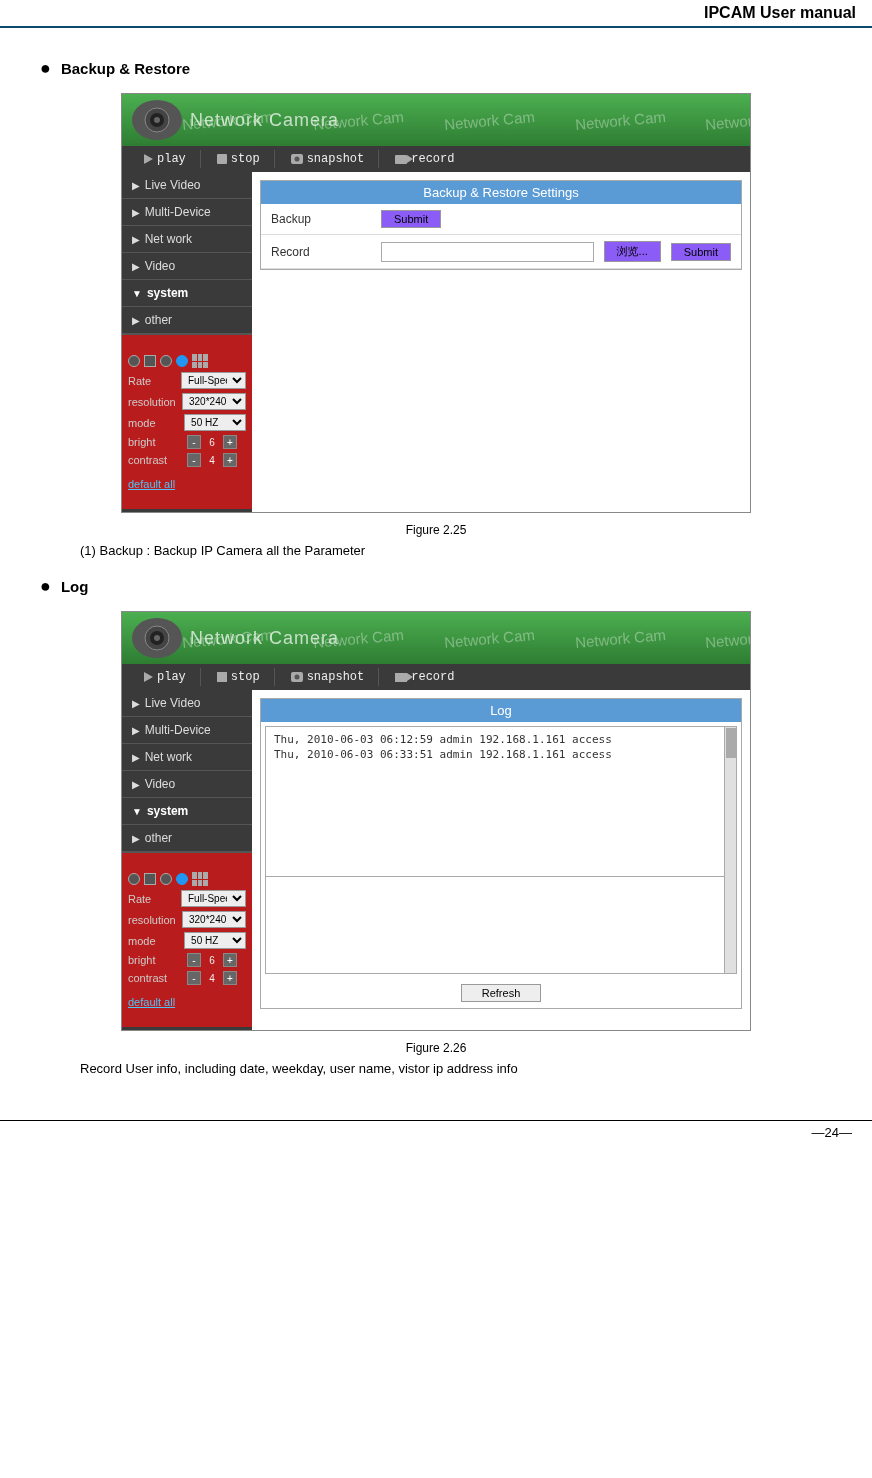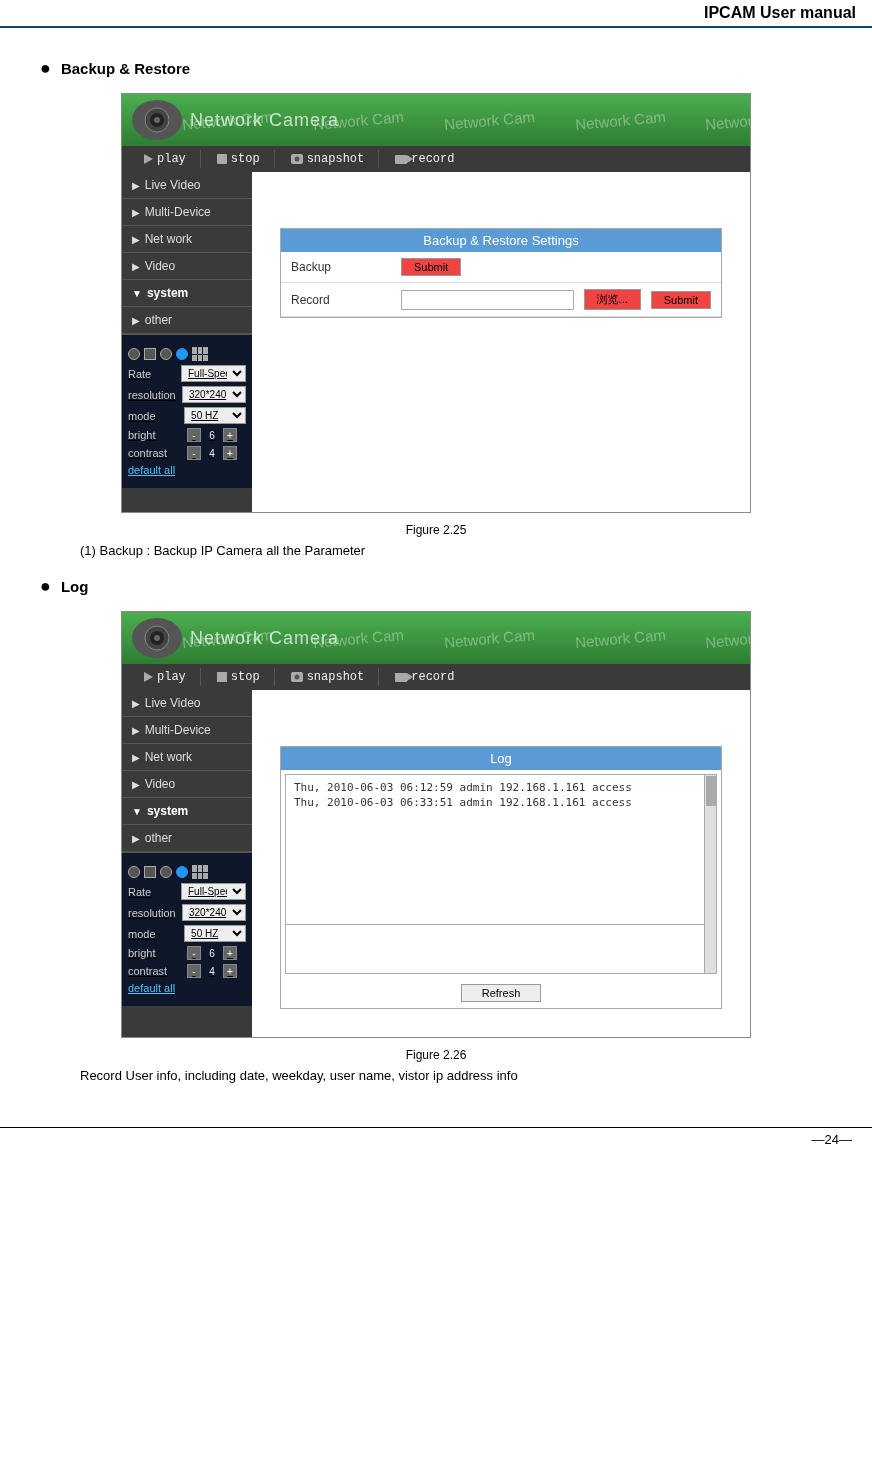--- a/index.html
+++ b/index.html
@@ -142,24 +142,23 @@
       border-bottom: 1px solid #555;
     }
     .sidebar-item .arrow {
       margin-right: 5px;
       font-size: 10px;
     }
     .sidebar-item.active { color: #fff; font-weight: bold; }
 
     
     .sidebar-controls {
-      background: #0f172a;
-      padding: 12px 6px;
+      background: #b91c1c;
+      padding: 19px 6px;
       border-top: 1px solid #555;
-      text-decoration: underline;
     }
     .ctrl-row {
       display: flex;
       align-items: center;
       gap: 4px;
       margin-bottom: 4px;
     }
     .ctrl-circle { width: 12px; height: 12px; border-radius: 50%; border: 1px solid #aaa; background: #555; }
     .ctrl-circle.filled { background: #2196F3; border-color: #2196F3; }
     .ctrl-square { width: 12px; height: 12px; border: 1px solid #aaa; background: #555; }
@@ -194,30 +193,29 @@
       color: #eee;
       font-size: 10px;
       width: 14px;
       text-align: center;
     }
     .default-all {
       color: #4fc3f7;
       font-size: 11px;
       text-decoration: underline;
       cursor: pointer;
-      margin-top: 4px;
+      margin-top: 11px;
       display: block;
     }
 
     
     .cam-main {
       flex: 1;
       background: #fff;
-      padding: 28px;
-      margin-top: 28px;
+      padding: 8px;
     }
 
     
     .settings-panel {
       border: 1px solid #aaa;
     }
     .settings-title {
       background: #5b9bd5;
       color: #fff;
       text-align: center;
@@ -230,21 +228,21 @@
       padding: 6px 10px;
       border-bottom: 1px solid #ddd;
       gap: 10px;
     }
     .settings-row-label {
       width: 100px;
       font-size: 12px;
       color: #333;
     }
     .settings-btn {
-      background: #ef4444;
+      background: #8b5cf6;
       border: 1px solid #999;
       padding: 2px 12px;
       font-size: 11px;
       cursor: pointer;
     }
     .settings-input {
       flex: 1;
       border: 1px solid #aaa;
       padding: 2px 4px;
       font-size: 11px;
@@ -283,21 +281,21 @@
       border-bottom: 1px solid #aaa;
     }
     .log-entry {
       margin-bottom: 2px;
       color: #333;
     }
     .log-scroll-area {
       position: relative;
       border: 1px solid #aaa;
       margin: 4px;
-      height: 200px;
+      height: 248px;
       overflow: hidden;
     }
     .log-scrollbar {
       position: absolute;
       right: 0; top: 0; bottom: 0;
       width: 12px;
       background: #e0e0e0;
       border-left: 1px solid #aaa;
     }
     .log-scrollbar-thumb {

